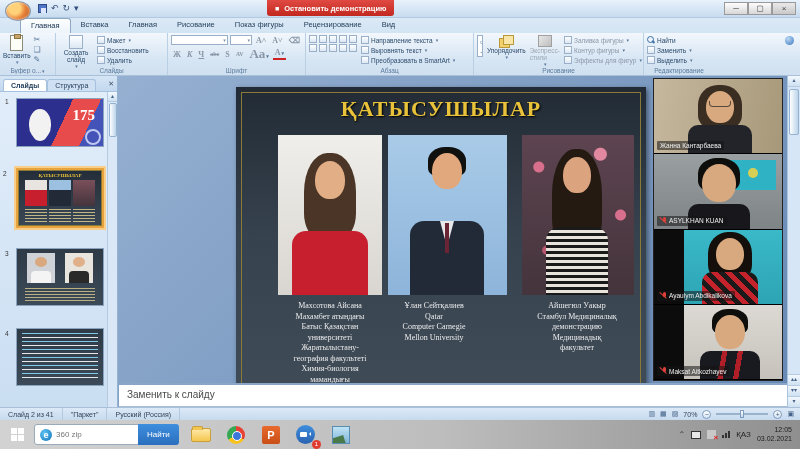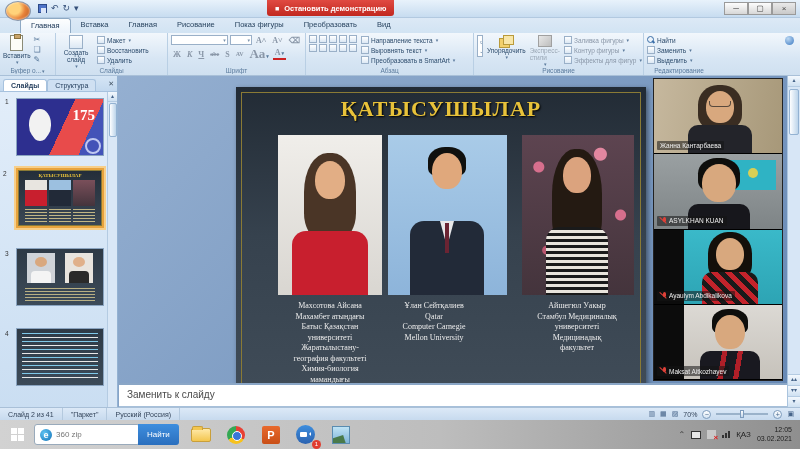--- a/index.html
+++ b/index.html
@@ -73,21 +73,21 @@
     background:linear-gradient(#e3eefa,#cadef2); border-right:1px solid #94b2d2; }
   .tp-tabs { height:16px; display:flex; align-items:flex-end; padding-left:3px; background:linear-gradient(#d5e5f5,#c2d8ee); border-bottom:1px solid #a7c2de; }
   .tp-tab { font-size:7px; color:#27415f; padding:2px 7px; border:1px solid #a7c2de; border-bottom:none; border-radius:3px 3px 0 0; background:#cfe0f2; cursor:pointer; }
   .tp-tab.active { background:#fff; font-weight:bold; }
   .tp-close { margin-left:auto; margin-right:3px; font-size:7px; color:#456; align-self:center; cursor:pointer; }
   .thumb { position:absolute; left:16px; width:88px; cursor:pointer; }
   .thumb-num { position:absolute; left:5px; font-size:6.5px; color:#333; }
   .t-frame { width:88px; border:1px solid #8aa4c0; background:#223; position:relative; overflow:hidden; }
   .thumb.selected .t-frame { border:2px solid #e8a33d; box-shadow:0 0 0 2px #f7cf8a; }
   
-  .t1-art { height:56px; background:linear-gradient(115deg,#2d2f8f 0 52%,#e84b4b 52% 78%,#4353b8 78%); position:relative; }
+  .t1-art { height:47px; background:linear-gradient(115deg,#2d2f8f 0 52%,#e84b4b 52% 78%,#4353b8 78%); position:relative; }
   .t1-face { position:absolute; left:12px; top:10px; width:22px; height:30px; background:#f2f2f2; border-radius:50% 50% 45% 45%; }
   .t1-face::after { content:""; position:absolute; left:4px; top:20px; width:14px; height:12px; background:#f2f2f2; border-radius:0 0 50% 50%; }
   .t1-num { position:absolute; right:8px; top:8px; font-family:"Liberation Serif",serif; font-weight:bold; font-size:15px; color:#fff; }
   .t1-orn { position:absolute; right:2px; bottom:1px; width:16px; height:16px; border:2px solid #dfe6ff; border-radius:50%; opacity:.8; }
   
   .t2-art { height:56px; background:linear-gradient(#242e3a,#3a4755); position:relative; border:1px solid #8a7a35; }
   .t2-title { text-align:center; font-size:5px; font-weight:bold; color:#e8c23a; font-family:"Liberation Serif",serif; margin-top:2px; }
   .t2-pics { display:flex; justify-content:space-between; padding:2px 6px; }
   .t2-pics div { width:22px; height:26px; }
   .t2-cap { display:flex; justify-content:space-between; padding:1px 6px; }
@@ -275,21 +275,21 @@
       <span>Остановить демонстрацию</span>
     </div>
   </div>
 
   <div class="tabrow">
     <div class="rtab active">Главная</div>
     <div class="rtab">Вставка</div>
     <div class="rtab">Главная</div>
     <div class="rtab">Рисование</div>
     <div class="rtab">Показ фигуры</div>
-    <div class="rtab">Преобразовать</div>
+    <div class="rtab">Рецензирование</div>
     <div class="rtab">Вид</div>
   </div>
 
   <div class="ribbon">
     <div class="rgroup" style="width:56px">
       <div style="display:flex;gap:3px">
         <div class="bigbtn dd">
           <div class="clipboard-ic"></div>
           <span>Вставить</span>
         </div>
@@ -525,21 +525,21 @@
 Жаратылыстану-
 география факультеті
 Химия-биология
 мамандығы</div>
         <div class="caption cap2">Ұлан Сейтқалиев
 Qatar
 Computer Carnegie
 Mellon University</div>
         <div class="caption cap3">Айшегюл Уакыр
 Стамбул Медициналық
-университеті
+демонстрацию
 Медицинадық
 факультет</div>
       </div>
     </div>
 
     <div class="video-panel">
       <div class="vtile">
         <div class="tile1-bg"></div>
         <div class="vhair v1-hair"></div>
         <div class="vface v1-face"></div>

